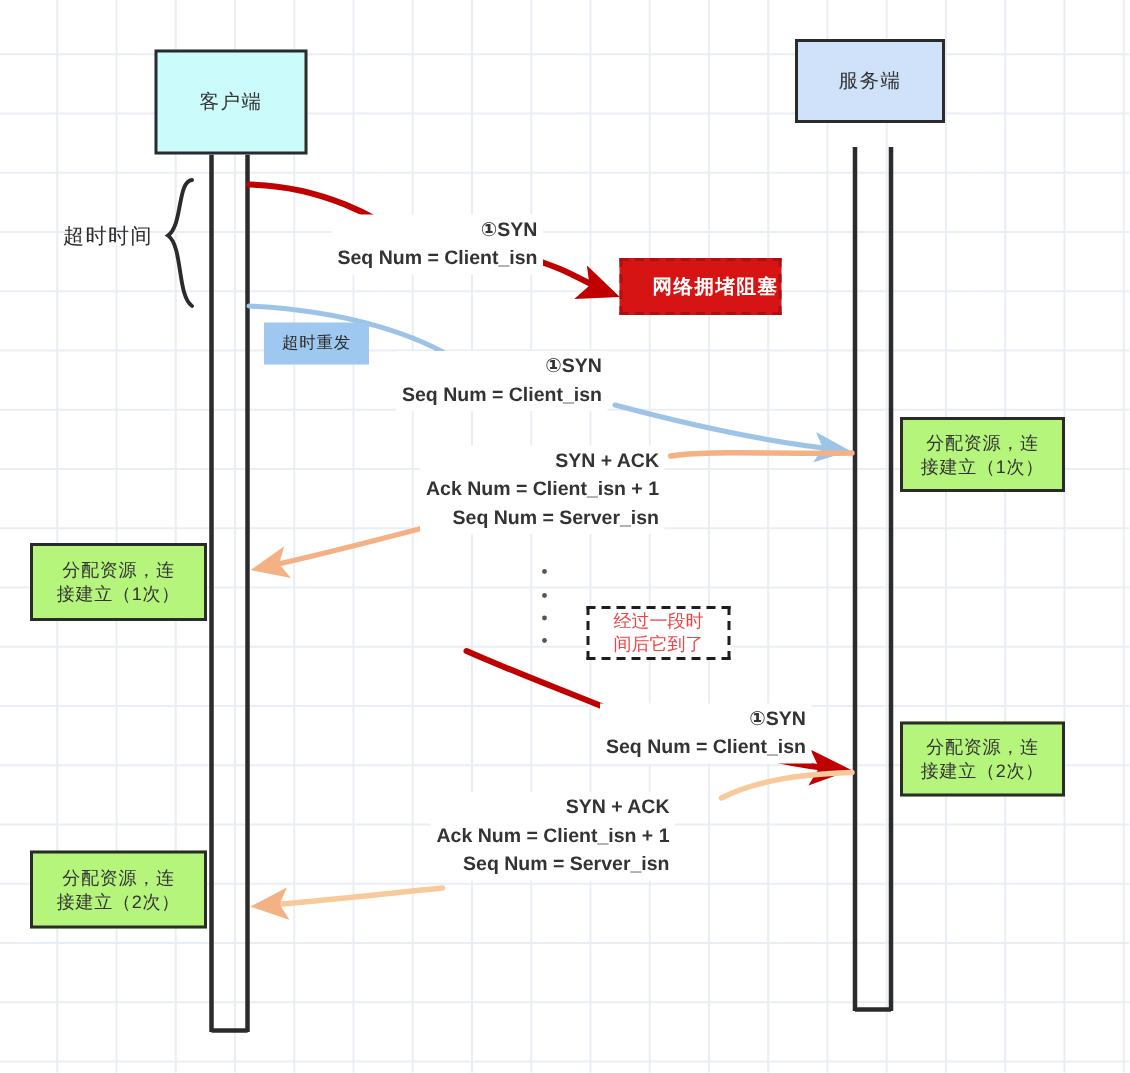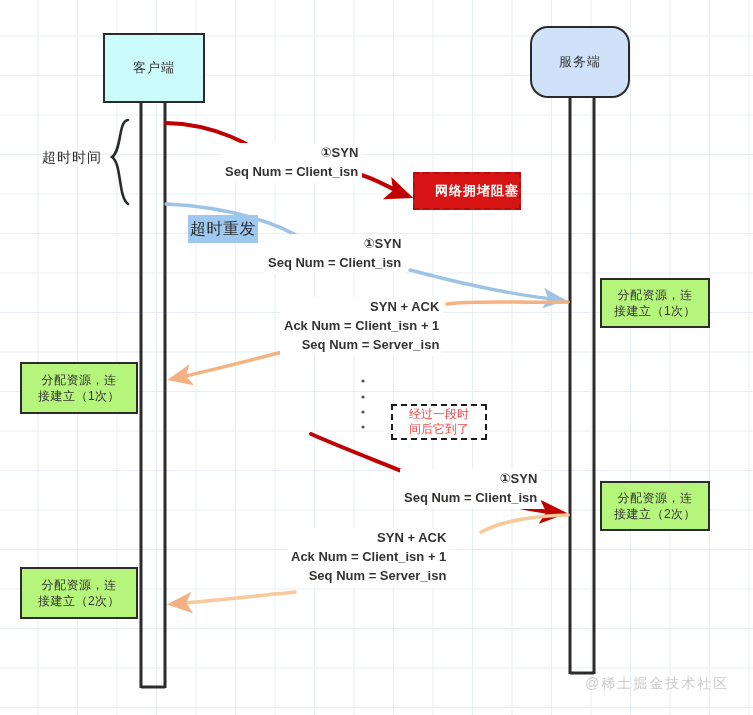--- a/index.html
+++ b/index.html
@@ -29,21 +29,21 @@
     text-align:center;
     color:#333;
     line-height:1.35;
   }
   .actor-box{
     border:2px solid #2b2b2b;
     font-size:13px;
     letter-spacing:1px;
   }
   #client-box{left:103px;top:33px;width:102px;height:70px;background:#ccfbfb;}
-  #server-box{left:530px;top:26px;width:100px;height:72px;background:#cfe2f9;border-radius:18px;}
+  #server-box{left:530px;top:26px;width:100px;height:56px;background:#cfe2f9;}
 
   .green-note{
     border:2px solid #2b2b2b;
     background:#b6f57c;
     font-size:12px;
     padding:1px 6px;
     letter-spacing:0.5px;
   }
   #note-client-1{left:20px;top:362px;width:118px;height:52px;}
   #note-client-2{left:20px;top:567px;width:118px;height:52px;}
@@ -55,24 +55,24 @@
     background:#d61414;
     border:2px dashed #b00f0f;
     color:#ffffff;
     font-weight:bold;
     font-size:13px;
     letter-spacing:1px;
     justify-content:flex-end;
   }
 
   #resend-label{
-    left:188px;top:215px;width:70px;height:28px;
+    left:176px;top:215px;width:70px;height:28px;
     background:#9ec8ef;
     color:#2c2c2c;
-    font-size:16px;
+    font-size:11px;
     letter-spacing:0.5px;
   }
 
   #delay-note{
     left:391px;top:404px;width:96px;height:36px;
     background:#ffffff;
     border:2px dashed #1d1d1d;
     font-size:12px;
     color:#ef4444;
     line-height:1.25;
@@ -238,15 +238,14 @@
     <div class="nowrap">①SYN</div>
     <div class="nowrap">Seq Num = Client_isn</div>
   </div>
 
   <div class="msg-label" id="msg-5">
     <div class="nowrap">SYN + ACK</div>
     <div class="nowrap">Ack Num = Client_isn + 1</div>
     <div class="nowrap">Seq Num = Server_isn</div>
   </div>
 
-  <div id="watermark">@稀土掘金技术社区</div>
 
 </div>
 
 </body></html>

